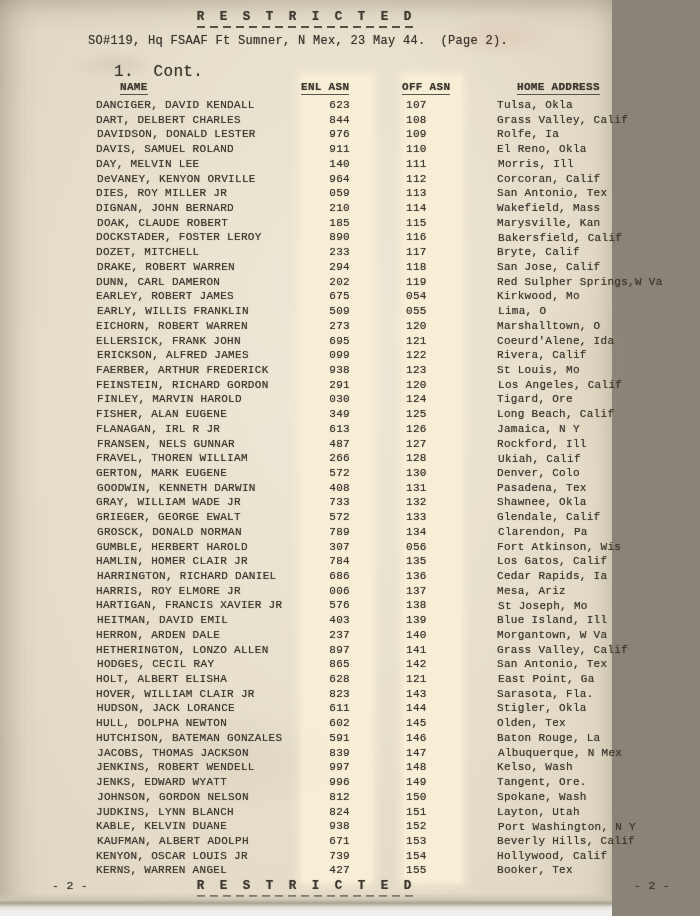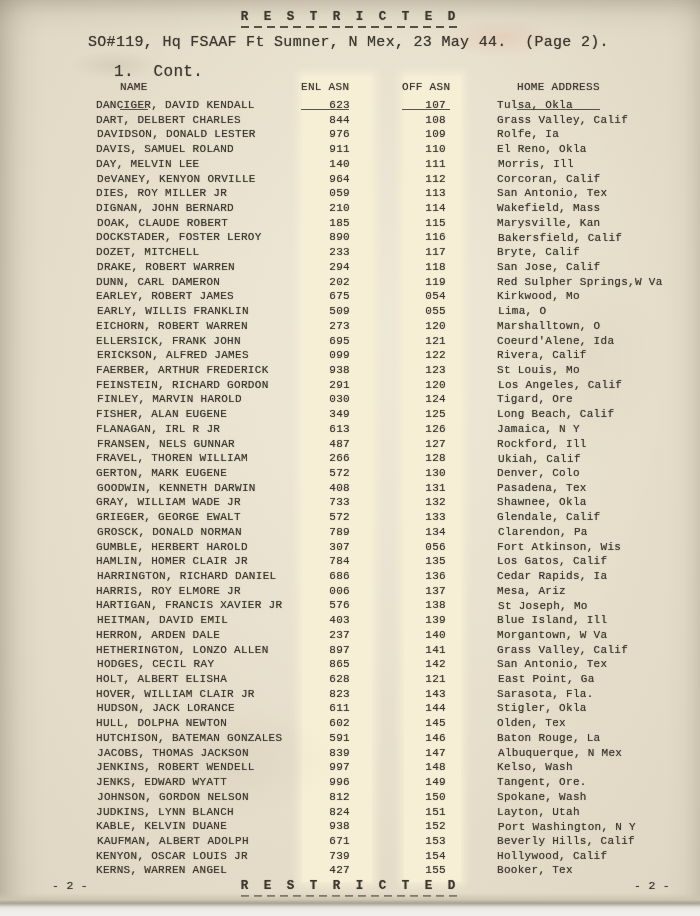--- a/index.html
+++ b/index.html
@@ -3,21 +3,21 @@
 <meta charset="utf-8">
 <style>
   html,body{margin:0;padding:0;}
   body{
     width:700px;height:916px;
     font-family:"Liberation Mono","DejaVu Sans Mono",monospace;
     background:#8a8478;
     overflow:hidden;
   }
   .page{
-    position:relative;width:700px;height:916px;
+    position:relative;width:612px;height:916px;
     background:
       radial-gradient(ellipse at 55% 35%, rgba(255,252,240,.25) 0%, rgba(255,252,240,0) 55%),
       radial-gradient(ellipse at 50% 45%, #eae2cf 0%, #e6deca 55%, #ded6c2 100%);
     box-shadow:
       inset 28px 0 35px -24px rgba(110,100,80,.45),
       inset -18px 0 30px -20px rgba(110,100,80,.35),
       inset 0 24px 34px -24px rgba(110,100,80,.40);
     color:#3d3830;
   }
   .ink{
@@ -41,36 +41,36 @@
   .restricted .wrap{display:inline-block;text-align:center;}
   .restricted .rtext{font-size:12.5px;font-weight:bold;letter-spacing:4px;}
   .dashline{
     margin-top:1px;height:2px;width:100%;
     background:repeating-linear-gradient(90deg,#3d3830 0 8px,transparent 8px 13px);
     opacity:.85;
   }
   .restricted.top{top:7px;}
   .restricted.bottom{top:876px;}
 
-  .orderline{position:absolute;left:88px;top:34px;font-size:15px;}
+  .orderline{position:absolute;left:88px;top:34px;font-size:12px;}
   .section{position:absolute;left:114px;top:63px;font-size:16px;}
 
   .colheads{position:absolute;left:0;top:81px;width:100%;font-size:11px;}
-  .ch{position:absolute;border-bottom:1.5px solid rgba(61,56,48,.85);padding-bottom:16px;}
+  .ch{position:absolute;border-bottom:1.5px solid rgba(61,56,48,.85);padding-bottom:1px;font-weight:bold;}
   .ch-name{left:120px;}
   .ch-enl{left:301px;}
   .ch-off{left:402px;}
   .ch-addr{left:517px;}
 
   .rows{position:absolute;left:8px;top:98px;width:100%;}
   .row{position:relative;height:14.72px;font-size:11px;line-height:14.2px;}
   .row span{position:absolute;top:0;}
   .c-name{left:88px;}
   .c-enl{left:290px;width:52px;text-align:right;}
-  .c-off{left:398px;width:40px;text-align:right;}
+  .c-off{left:398px;width:40px;text-align:left;}
   .c-addr{left:489px;}
   
   .row:nth-child(3n) .c-name{left:89px;}
   .row:nth-child(5n) .c-addr{left:490px;top:.4px;}
   .row:nth-child(7n){line-height:14.6px;padding-left:24px;}
 
   .pageno{position:absolute;top:879px;font-size:11.5px;}
   .pageno.left{left:52px;}
   .pageno.right{left:634px;}
 

